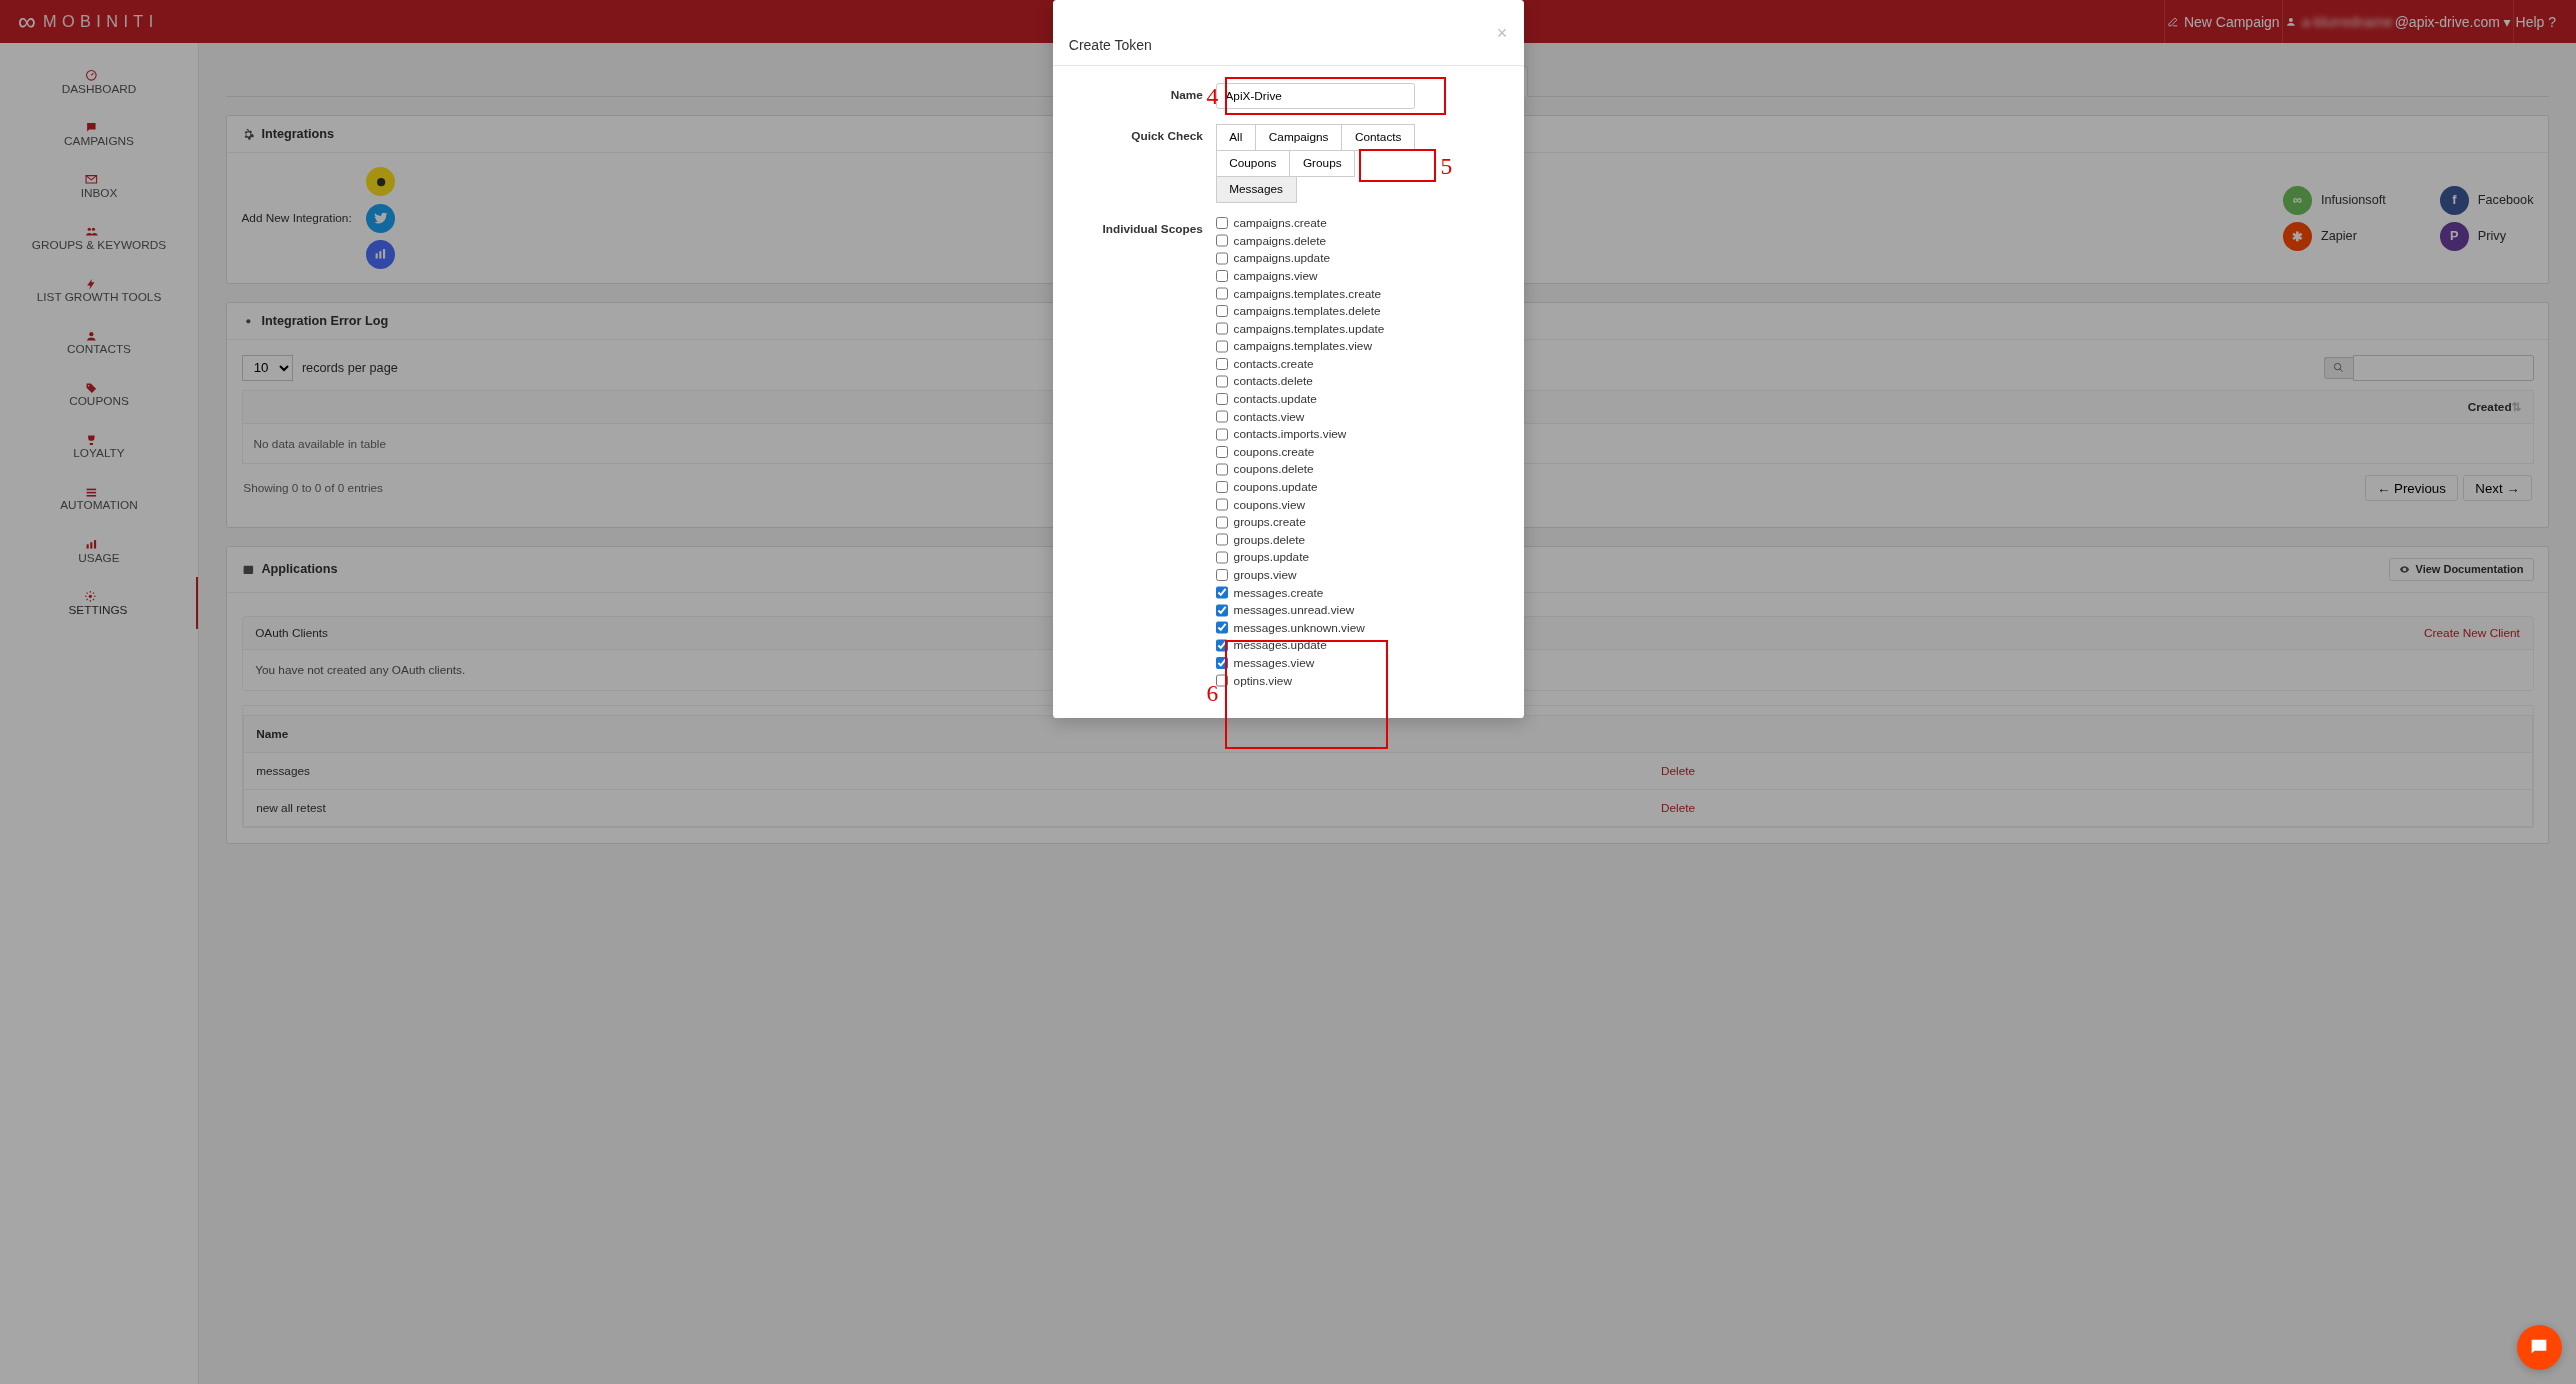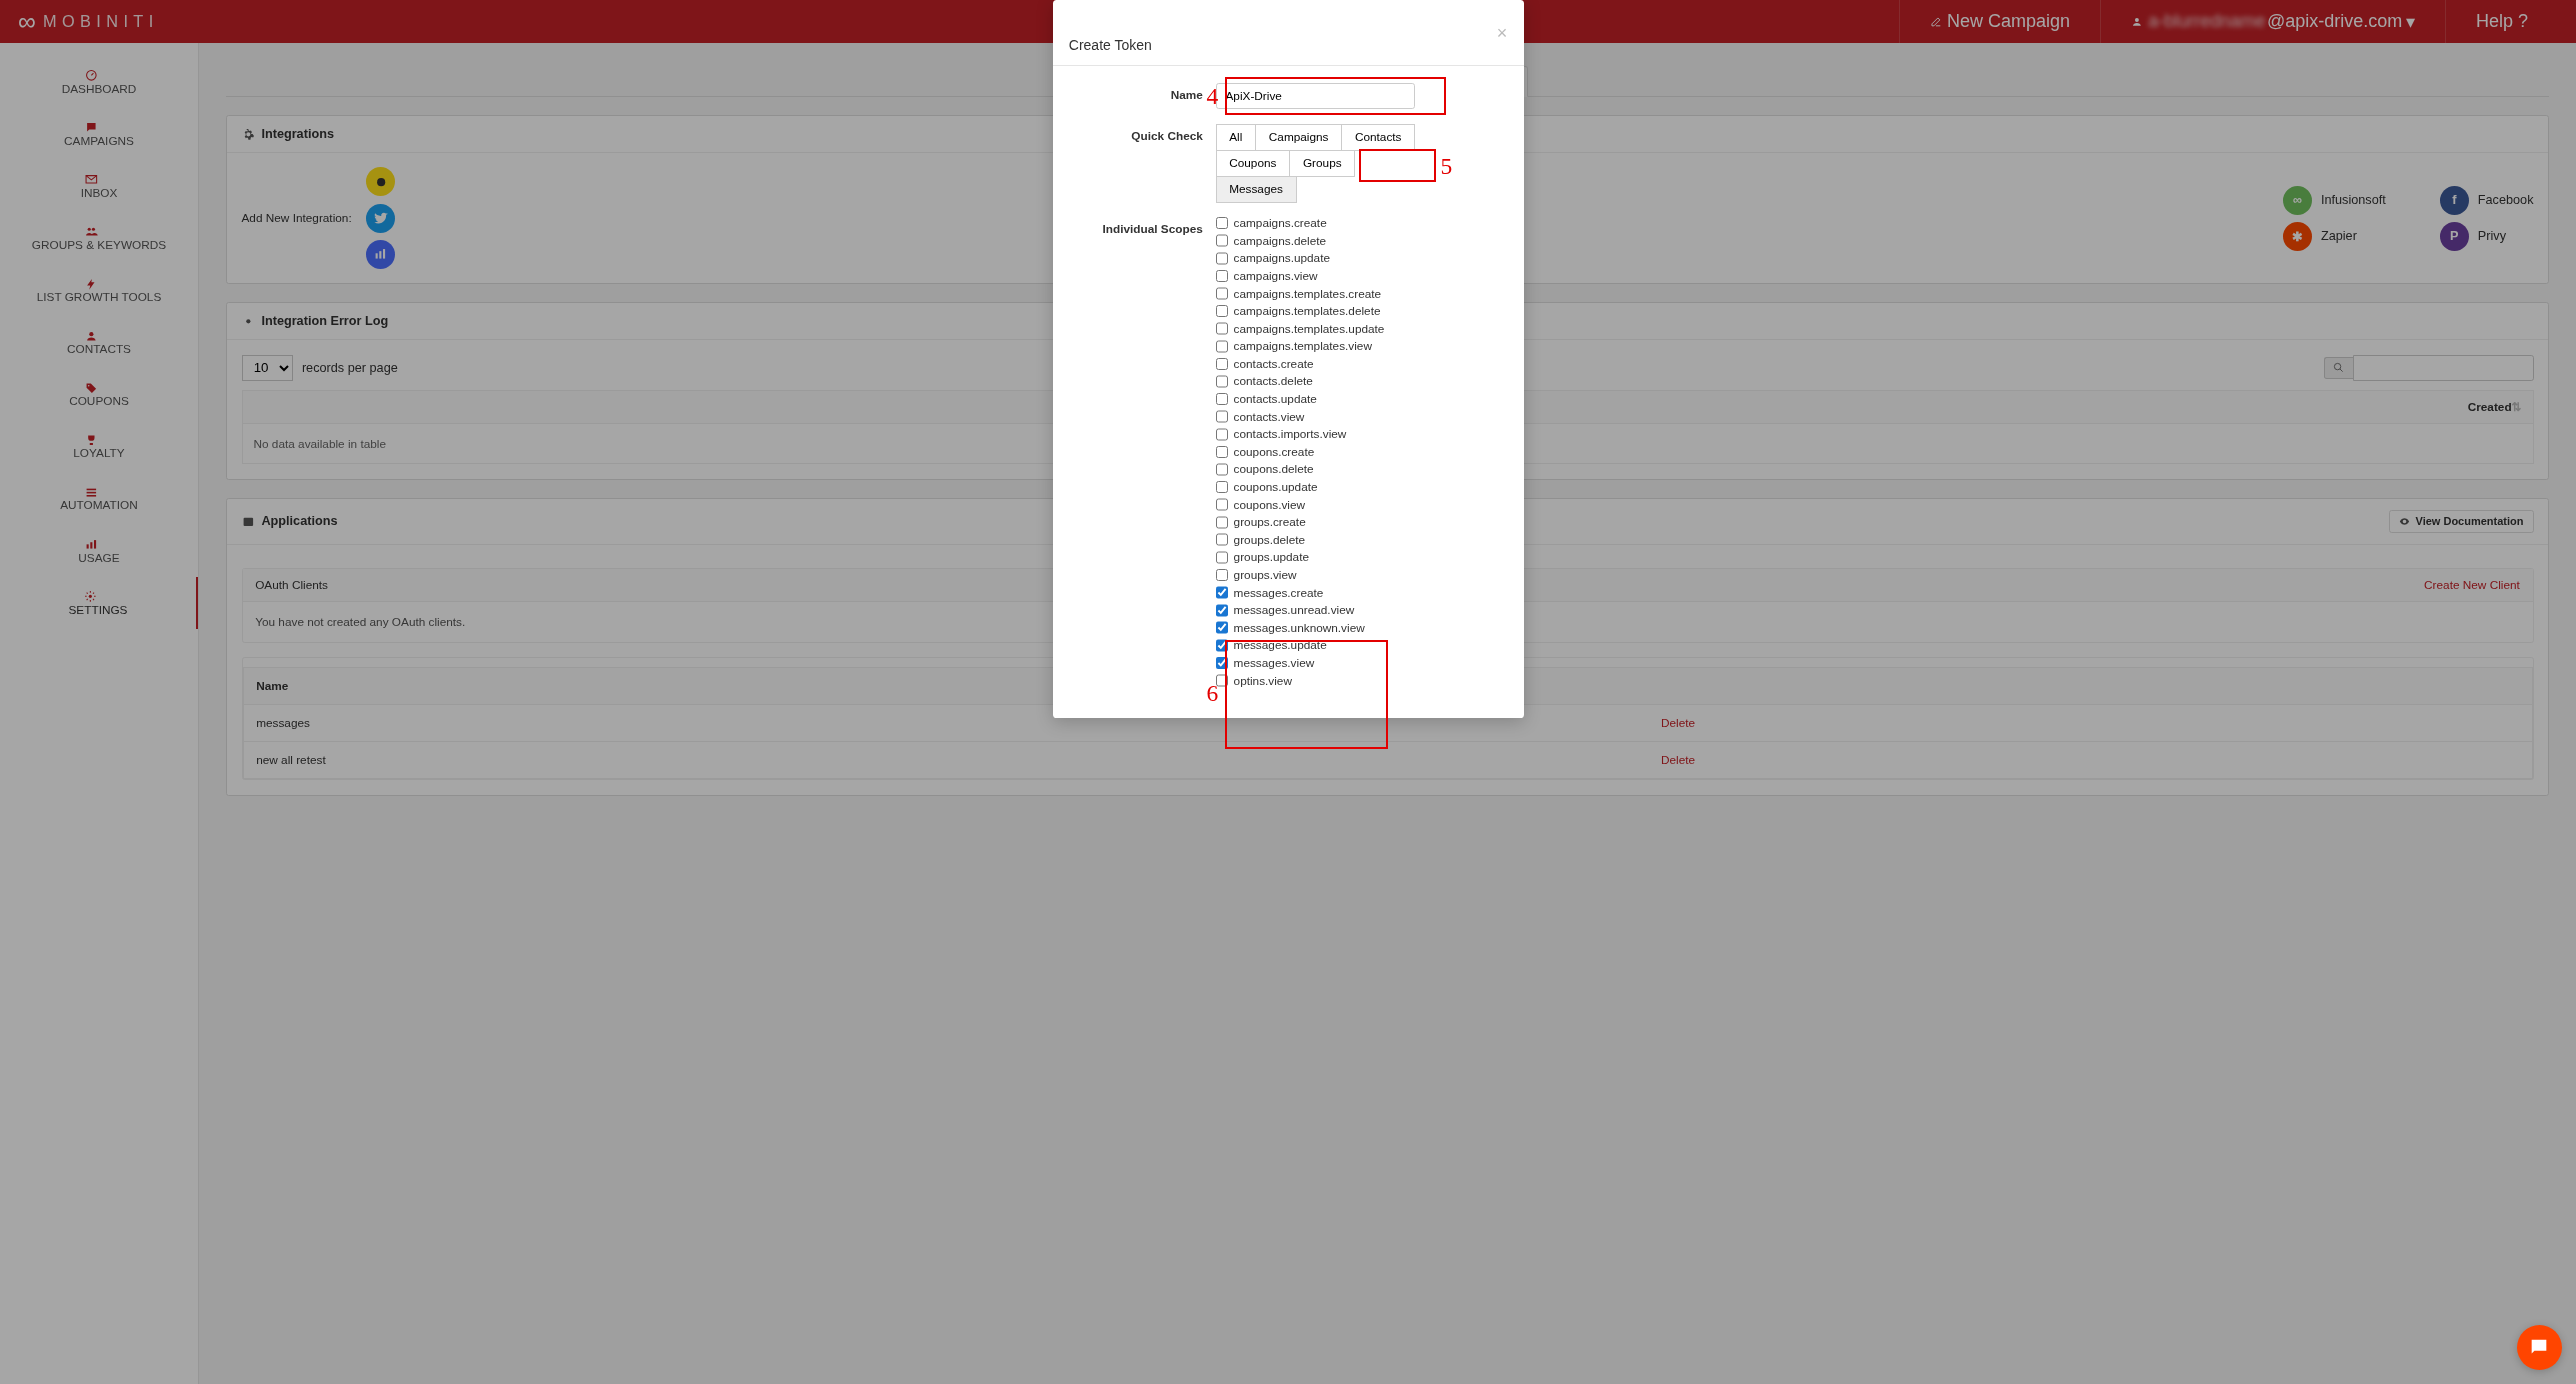--- a/index.html
+++ b/index.html
@@ -5,21 +5,21 @@
 * { margin: 0; padding: 0; box-sizing: border-box; font-family: "Helvetica Neue", Helvetica, Arial, sans-serif; }
 body { font-size: 12.7px; color: #333; background: #f5f5f5; position: relative; }
 
 
 .header { background: #c42127; color: #fff; display: flex; align-items: center; height: 43px; padding: 0 18px; }
 .header .logo { display:flex; align-items:center; }
 .header .logo-icon { font-size: 25px; font-weight: 300; letter-spacing: -1.8px; }
 .header .logo-text { letter-spacing: 5.4px; font-size: 16.3px; margin-left: 9px; font-weight: 300; color: rgba(255,255,255,.9); }
 .header .spacer { flex: 1; }
 .header .nav-right { display: flex; align-items: stretch; height: 100%; }
-.header .nav-btn { display: flex; align-items: center; padding: 0 30px; color: #fff; font-size: 18px; border-left: 0.9px solid rgba(255,255,255,.15); cursor: pointer; text-align: center; }
+.header .nav-btn { display: flex; align-items: center; padding: 0 2px; color: #fff; font-size: 14px; border-left: 0.9px solid rgba(255,255,255,.15); cursor: pointer; text-align: center; }
 .header .nav-btn .icon-sm { margin-right: 5.4px; }
 
 
 .layout { display: flex; min-height: calc(100vh - 43px); }
 .sidebar { width: 199px; background: #fff; border-right: 0.9px solid #e7e7e7; padding-top: 13.6px; }
 .sidebar .item { display:flex; align-items:center; padding: 12.7px 16.3px; color:#555; font-size:11.8px; cursor:pointer; border-bottom:0;flex-direction:column; }
 .sidebar .item .icon-sm { width: 16.3px; margin-right: 11px; text-align:center; }
 .sidebar .item.active { border-right: 2.7px solid #c42127; color:#333; font-weight:500; }
 
 .main { flex:1; padding: 22.6px 27px; position:relative; }
@@ -329,20 +329,27 @@
                 </svg>
             </div>
             <input class="search-input" style="">
           </div>
         </div>
         <div class="table-header-row">
           <span>Created</span>
           <span style="color:#bbb;">⇅</span>
         </div>
         <div class="table-body-row">No data available in table</div>
+        <div class="table-footer">
+          <span>Showing 0 to 0 of 0 entries</span>
+          <div class="pager">
+            <button>← Previous</button>
+            <button>Next →</button>
+          </div>
+        </div>
       </div>
     </div>
 
     <div class="panel">
       <div class="panel-header">
         <span class="icon-sm">
           <svg width="12.7" height="12.7" viewBox="0 0 24 24" fill="#555">
               <rect x="3" y="5" width="18" height="16" rx="2"></rect>
             </svg>
         </span>

